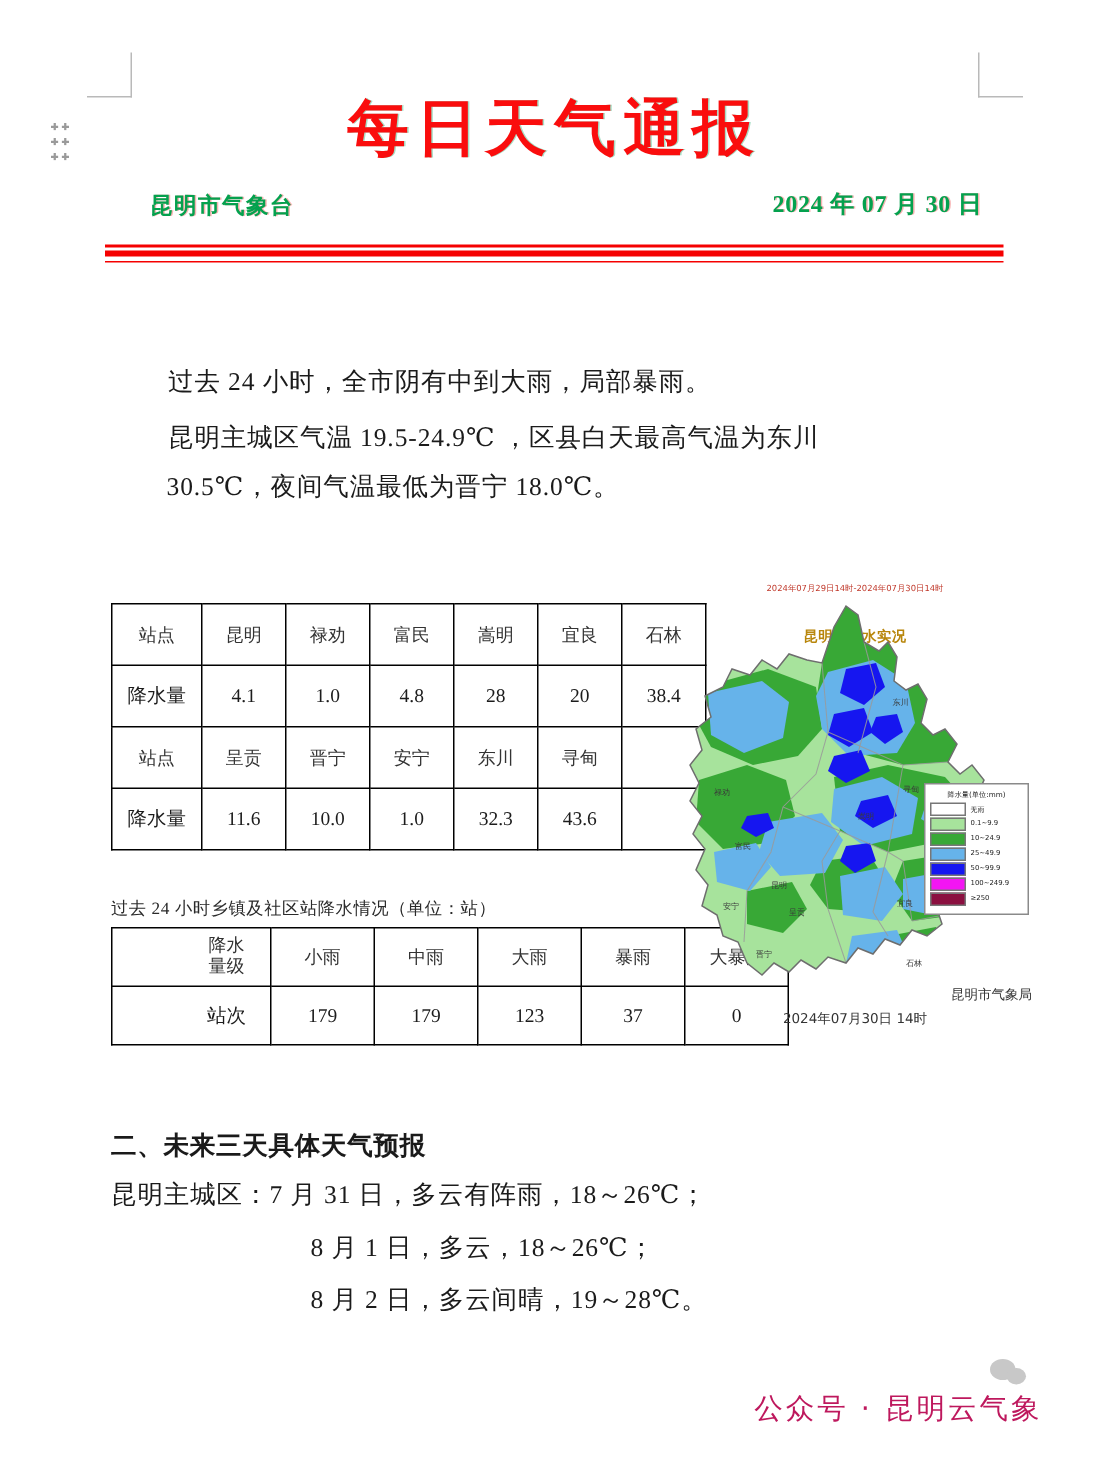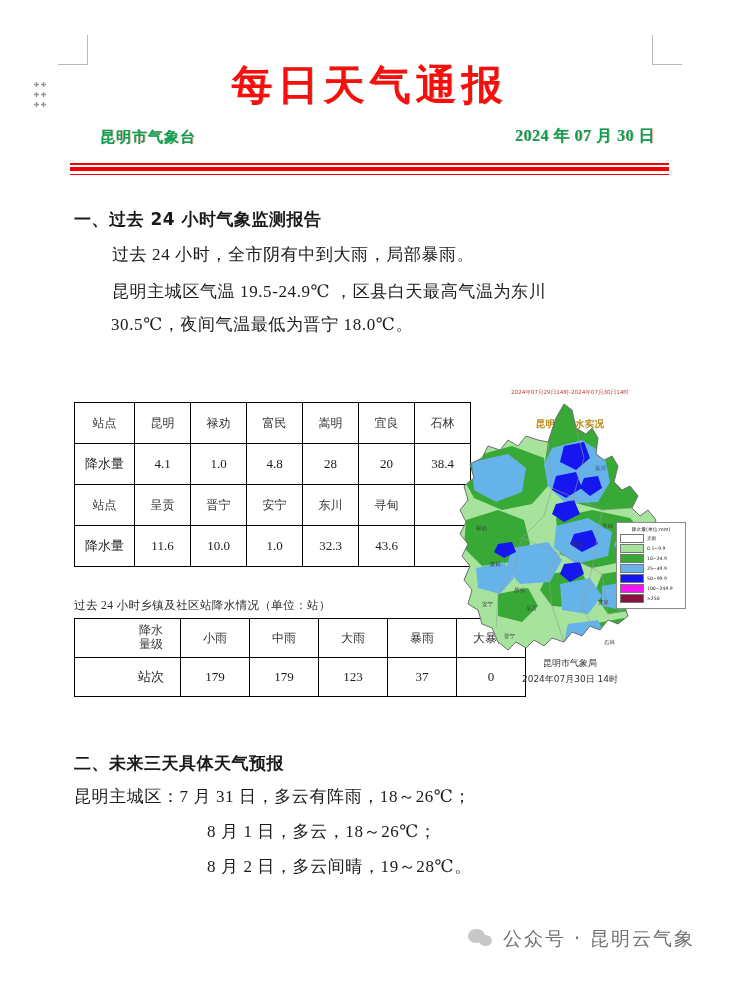--- a/index.html
+++ b/index.html
@@ -62,39 +62,39 @@
   .t2 .two-line{line-height:1.15;font-size:12px;}
 
   
   .map{position:absolute;left:452px;top:372px;width:236px;height:320px;}
   .map-title{position:absolute;left:0;right:0;top:2px;text-align:center;
     font-size:9.5px;font-weight:bold;color:#b8860b;letter-spacing:.3px;
     font-family:"DejaVu Sans",sans-serif;margin-top:44px;}
   .map-sub{position:absolute;left:0;right:0;top:17px;text-align:center;
     font-size:5.6px;color:#c0392b;font-family:"DejaVu Sans",sans-serif;}
   .map-svg{position:absolute;left:0;top:26px;}
-  .map-foot{position:absolute;left:0;right:0;bottom:22px;text-align:center;
+  .map-foot{position:absolute;left:0;right:0;bottom:22px;text-align:right;
     font-size:9px;color:#333;font-family:"DejaVu Sans",sans-serif;}
   .map-foot2{position:absolute;left:0;right:0;bottom:6px;text-align:center;
     font-size:9px;color:#333;font-family:"DejaVu Sans",sans-serif;}
 
   
   .legend{position:absolute;right:2px;top:150px;width:62px;
     background:#fff;border:1px solid #8a8a8a;padding:3px 3px 4px 3px;}
   .legend-title{font-size:4.8px;color:#222;text-align:center;margin-bottom:2px;
     font-family:"DejaVu Sans",sans-serif;}
   .lg-row{display:flex;align-items:center;margin-bottom:1px;}
   .lg-sw{width:22px;height:7px;border:.5px solid #777;flex:0 0 auto;}
   .lg-tx{font-size:4.6px;color:#222;margin-left:3px;
     font-family:"DejaVu Sans",sans-serif;white-space:nowrap;}
 
   
-  .wm{position:absolute;right:44px;bottom:32px;display:flex;align-items:center;
-    color:#737373;font-size:19px;letter-spacing:2px;
-    font-family:"DejaVu Sans","Liberation Sans",sans-serif;}
+  .wm{position:absolute;right:44px;bottom:32px;display:flex;align-items:flex-end;
+    color:#be185d;font-size:19px;letter-spacing:2px;
+    font-family:"DejaVu Sans","Liberation Sans",sans-serif;flex-direction:column;}
   .wm-ic{position:relative;width:26px;height:20px;margin-right:9px;}
   .wm-ic b{position:absolute;border-radius:50%;background:#c8c8c8;display:block;}
   .wm-ic b.b1{width:17px;height:14px;left:0;top:0;}
   .wm-ic b.b2{width:13px;height:11px;left:11px;top:6px;}
 </style>
 </head>
 <body>
 
 <div class="page">
 
@@ -118,21 +118,20 @@
 
   <div class="title">每日天气通报</div>
   <div class="org">昆明市气象台</div>
   <div class="date">2024 年 07 月 30 日</div>
   <div class="rules">
     <div class="r1"></div>
       <div class="r2"></div>
       <div class="r3"></div>
   </div>
 
-  <div class="h2" style="left:74px;top:208px;">一、过去 24 小时气象监测报告</div>
   <div class="p" style="left:112px;top:243px;">过去 24 小时，全市阴有中到大雨，局部暴雨。</div>
   <div class="p" style="left:112px;top:280px;">昆明主城区气温 19.5-24.9℃ ，区县白天最高气温为东川</div>
   <div class="p" style="left:86px;top:313px;margin-left:25px;">30.5℃，夜间气温最低为晋宁 18.0℃。</div>
 
   <table class="t1">
     <tbody>
         <tr>
       <td class="first sm">站点</td>
       <td class="sm">昆明</td>
       <td class="sm">禄劝</td>

